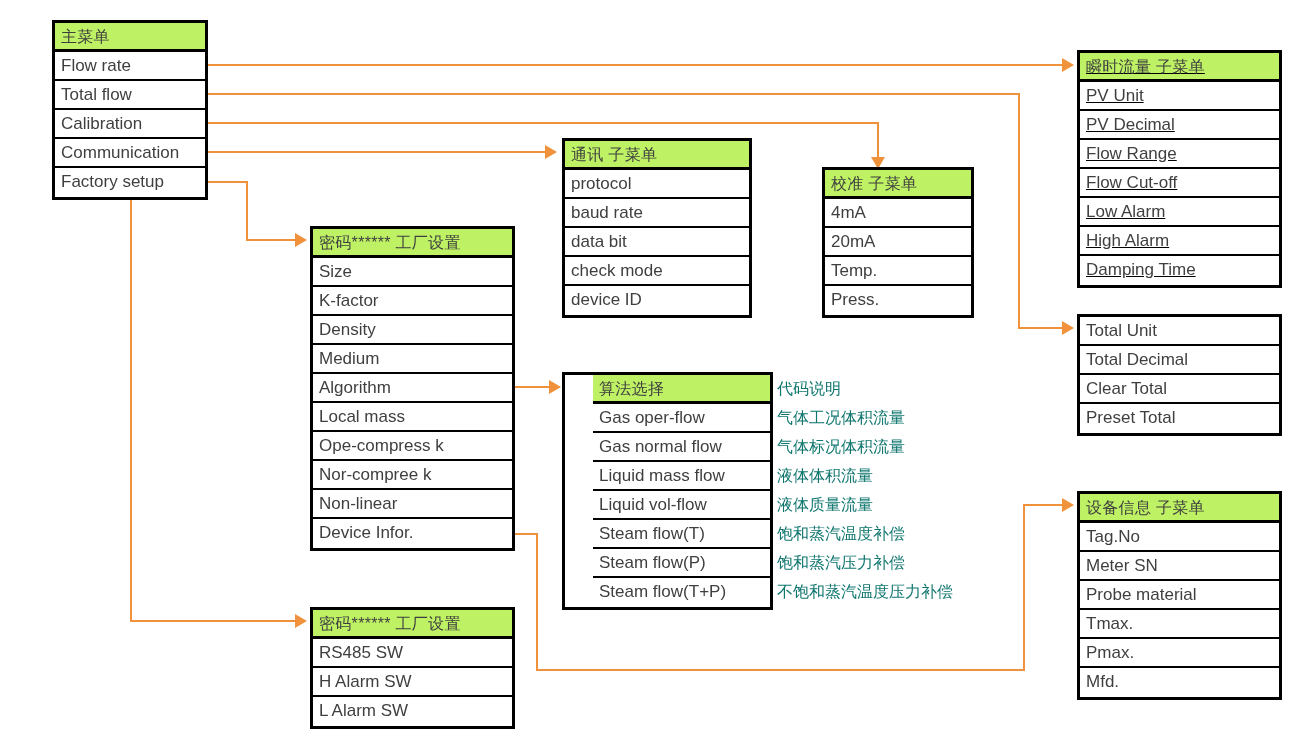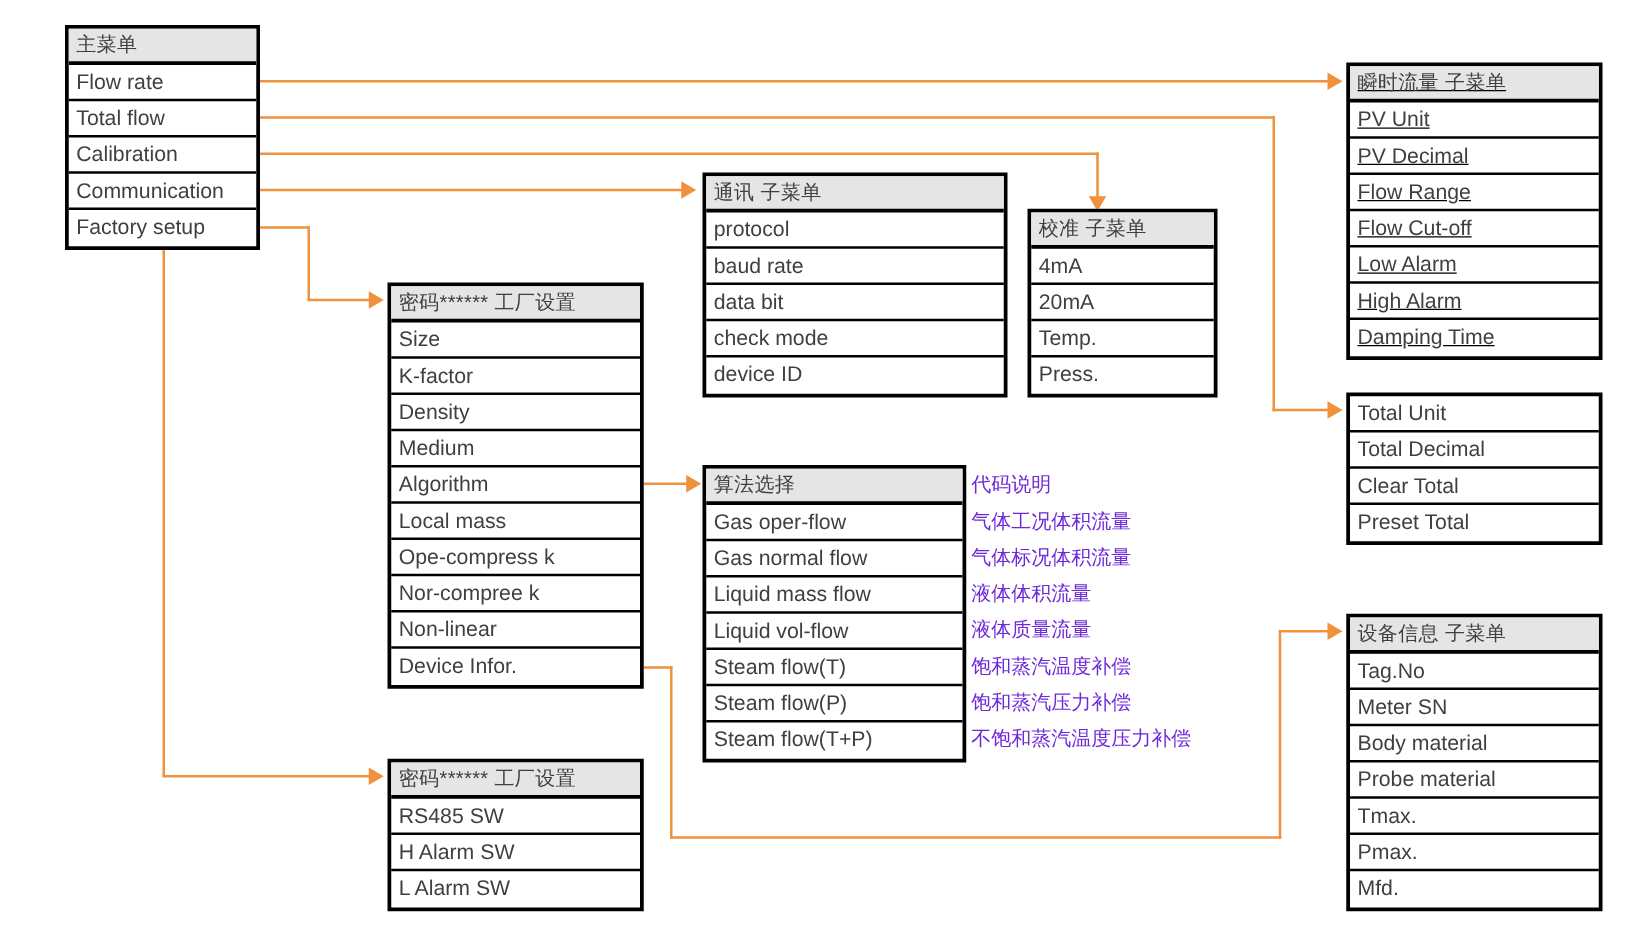--- a/index.html
+++ b/index.html
@@ -30,39 +30,39 @@
     line-height: 27px;
     border-bottom: 2px solid #000000;
     padding: 0 0 0 6px;
     font-size: 17px;
     color: #3f3f3f;
     white-space: nowrap;
     overflow: hidden;
   }
   .menu-row:last-child { border-bottom: none; }
   .menu-row.header {
-    background: #e5e5e5;
+    background: #bef264;
     color: #3f3f3f;
     border-bottom: 3px solid #000000;
   }
   .menu-row.header.cn {
     font-size: 16px;
     letter-spacing: 0.3px;
   }
 
   
   .annot-list {
     position: absolute;
     z-index: 4;
   }
   .annot-row {
     height: 29px;
     line-height: 29px;
     font-size: 16px;
-    color: #6d28d9;
+    color: #0f766e;
     white-space: nowrap;
   }
 
   
   .ln {
     position: absolute;
     background: #F0913C;
     z-index: 1;
   }
   .ln-h { height: 2px; }
@@ -148,28 +148,27 @@
     <div class="menu-row">Total Unit</div>
     <div class="menu-row">Total Decimal</div>
     <div class="menu-row">Clear Total</div>
     <div class="menu-row">Preset Total</div>
   </div>
 
   <div class="menu-box" style="left:1077px; top:491px; width:205px;">
     <div class="menu-row header cn">设备信息 子菜单</div>
     <div class="menu-row">Tag.No</div>
     <div class="menu-row">Meter SN</div>
-    <div class="menu-row">Body material</div>
     <div class="menu-row">Probe material</div>
     <div class="menu-row">Tmax.</div>
     <div class="menu-row">Pmax.</div>
     <div class="menu-row">Mfd.</div>
   </div>
 
-  <div class="menu-box" style="left:562px; top:138px; width:244px;">
+  <div class="menu-box" style="left:562px; top:138px; width:190px;">
     <div class="menu-row header cn">通讯 子菜单</div>
     <div class="menu-row">protocol</div>
     <div class="menu-row">baud rate</div>
     <div class="menu-row">data bit</div>
     <div class="menu-row">check mode</div>
     <div class="menu-row">device ID</div>
   </div>
 
   <div class="menu-box" style="left:822px; top:167px; width:152px;">
     <div class="menu-row header cn">校准 子菜单</div>
@@ -193,21 +192,21 @@
     <div class="menu-row">Device Infor.</div>
   </div>
 
   <div class="menu-box" style="left:310px; top:607px; width:205px;">
     <div class="menu-row header cn">密码****** 工厂设置</div>
     <div class="menu-row">RS485 SW</div>
     <div class="menu-row">H Alarm SW</div>
     <div class="menu-row">L Alarm SW</div>
   </div>
 
-  <div class="menu-box" style="left:562px; top:372px; width:211px;">
+  <div class="menu-box" style="left:562px; top:372px; width:211px;padding-left:28px;">
     <div class="menu-row header cn">算法选择</div>
     <div class="menu-row">Gas oper-flow</div>
     <div class="menu-row">Gas normal flow</div>
     <div class="menu-row">Liquid mass flow</div>
     <div class="menu-row">Liquid vol-flow</div>
     <div class="menu-row">Steam flow(T)</div>
     <div class="menu-row">Steam flow(P)</div>
     <div class="menu-row">Steam flow(T+P)</div>
   </div>
 

